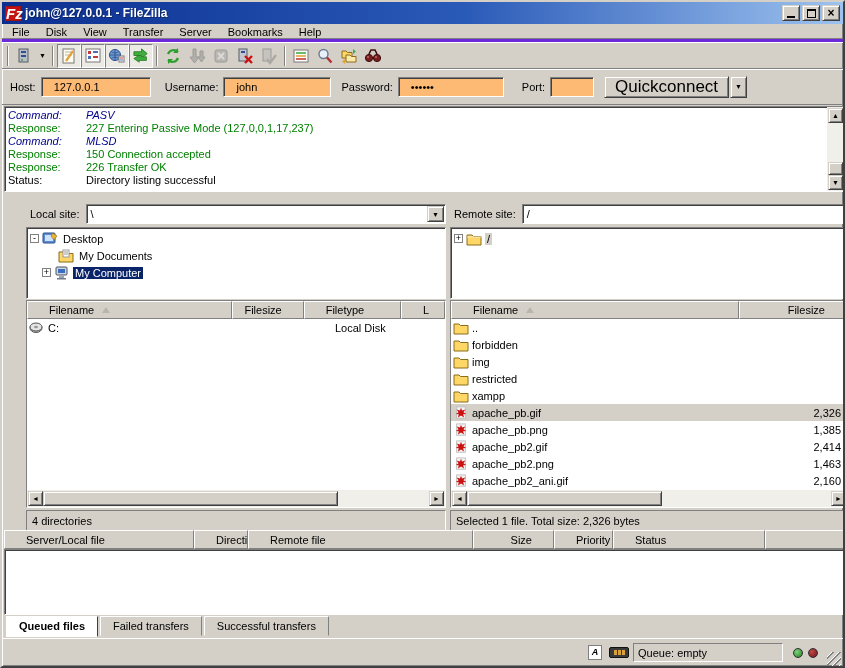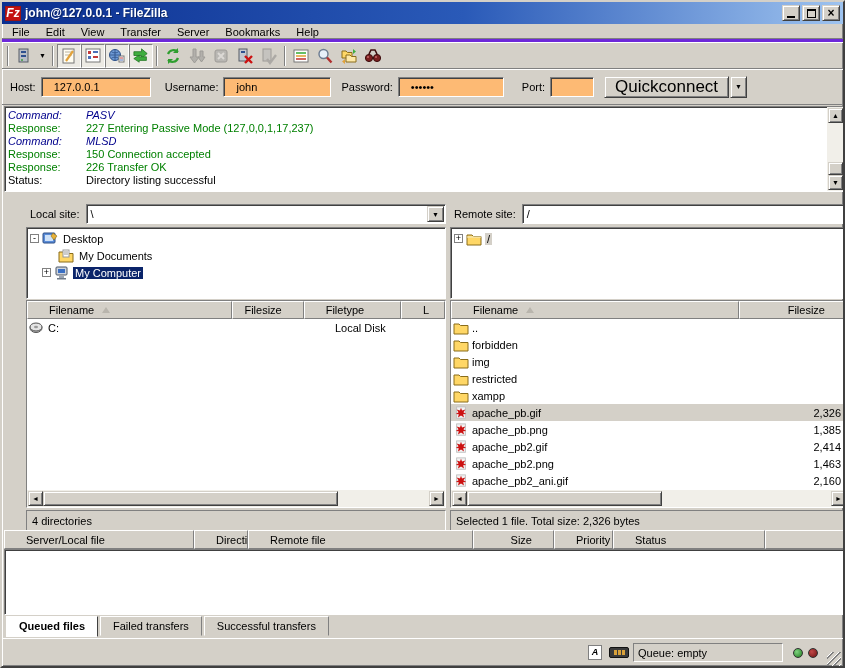--- a/index.html
+++ b/index.html
@@ -13,21 +13,21 @@
     overflow:hidden;
   }
   .raised-deep { border:1px solid; border-color:#d4d0c8 #404040 #404040 #d4d0c8;
                  box-shadow: inset 1px 1px 0 #ffffff, inset -1px -1px 0 #808080; background:#d4d0c8; }
 
   
   .titlebar { position:absolute; left:0; top:0; right:0; height:22px;
     background:linear-gradient(90deg,#0b2f90 0%, #2a5ab8 55%, #9ec3ef 100%);
     display:flex; align-items:center; padding:0 3px; }
   .app-icon { width:16px; height:15px; background:#e9e9e9; border:1px solid #9a1515;
-    color:#fff; font-weight:bold; font-style:italic; font-size:12px; line-height:13px;
+    color:#fff; font-weight:bold; font-style:italic; font-size:15px; line-height:13px;
     text-align:center; background:#c41212; margin-right:4px; }
   .title-text { color:#fff; font-weight:bold; font-size:12px; flex:1;
     text-shadow:1px 1px 0 rgba(0,0,0,.35); white-space:nowrap; overflow:hidden; }
   .win-btns { display:flex; gap:2px; }
   .wbtn { width:18px; height:16px; display:flex; align-items:center; justify-content:center; cursor:default; }
   .glyph-min { width:8px; height:2px; background:#000; margin-top:7px; }
   .glyph-max { width:9px; height:9px; border:1px solid #000; border-top:2px solid #000; }
   .glyph-close { font-weight:bold; font-size:12px; line-height:10px; }
 
   
@@ -177,21 +177,21 @@
           <span class="glyph-max"></span>
         </div>
       <div class="wbtn raised-deep">
           <span class="glyph-close">×</span>
         </div>
     </div>
   </div>
 
   <div class="menubar">
     <span class="menu-item">File</span>
-    <span class="menu-item">Edit</span>
+    <span class="menu-item">Disk</span>
     <span class="menu-item">View</span>
     <span class="menu-item">Transfer</span>
     <span class="menu-item">Server</span>
     <span class="menu-item">Bookmarks</span>
     <span class="menu-item">Help</span>
   </div>
 
   <div class="toolbar">
     <div class="tsep"></div>
     <div class="tbtn">

